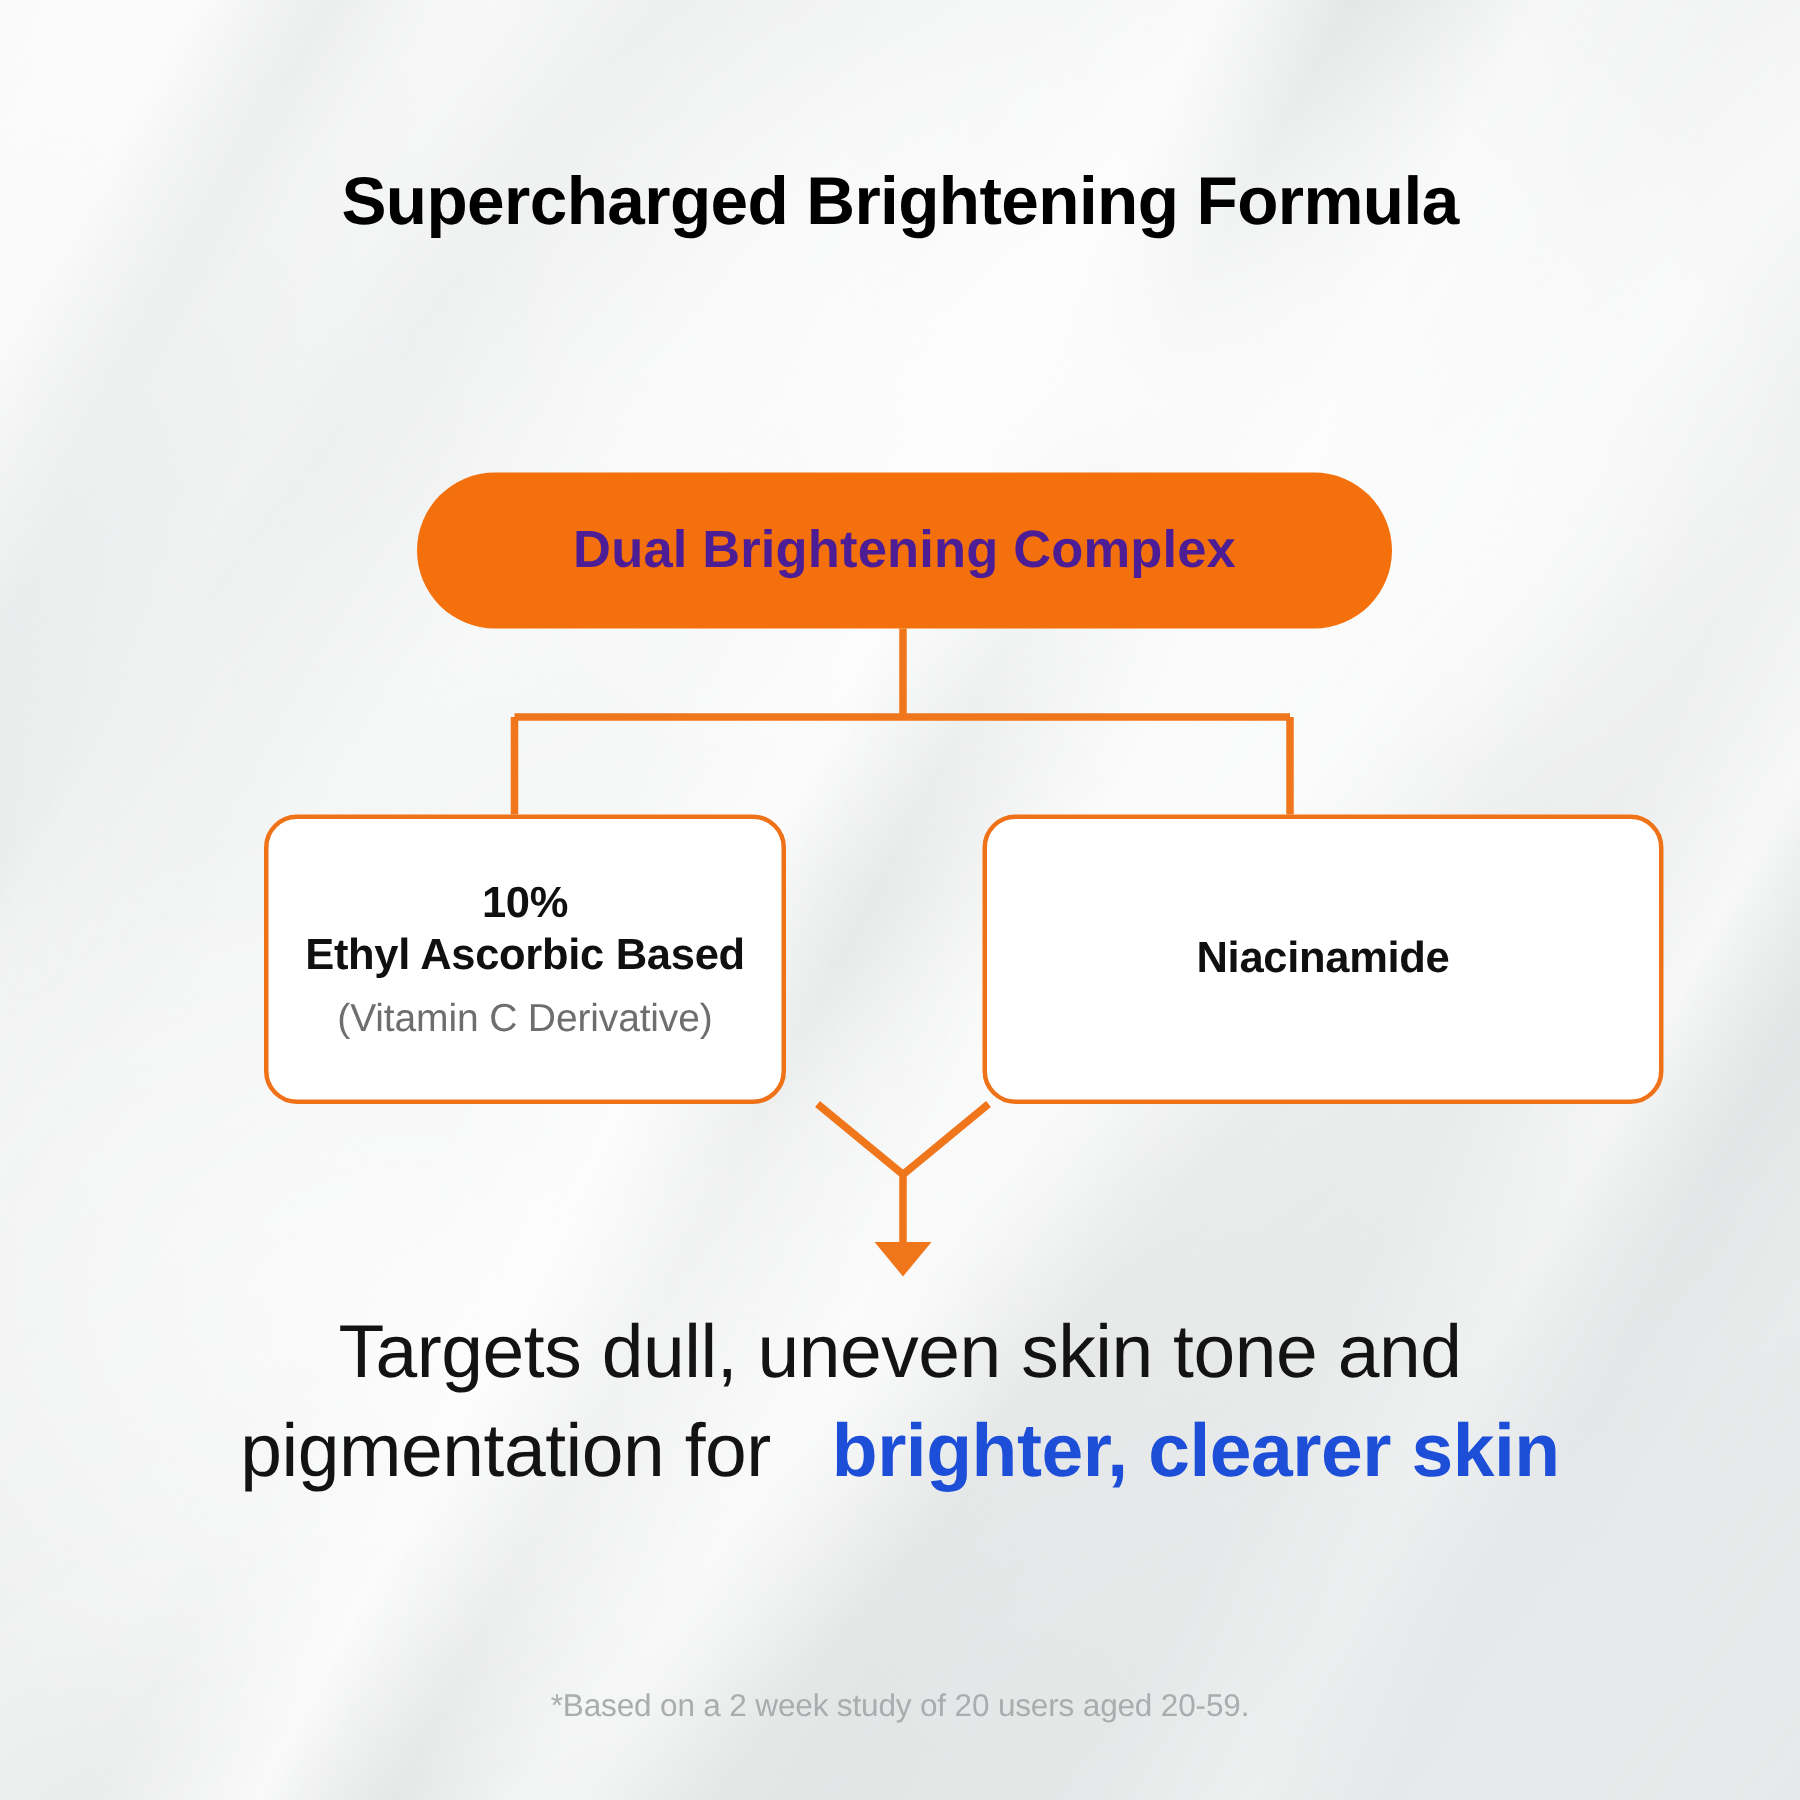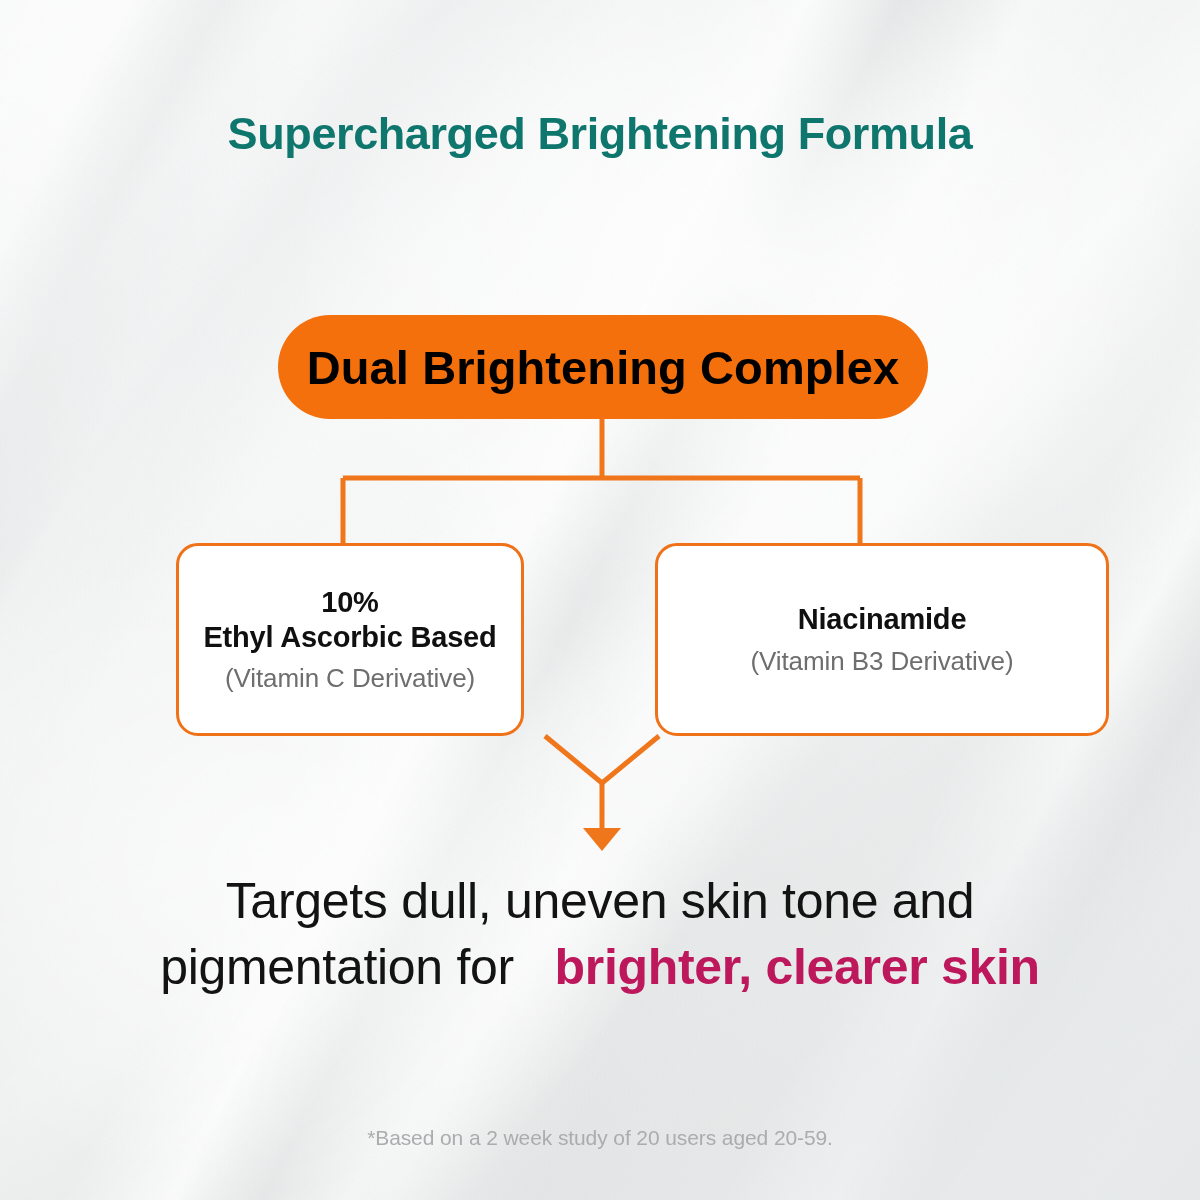--- a/index.html
+++ b/index.html
@@ -83,21 +83,21 @@
 
   
   #page-title {
     position: absolute;
     left: 0; right: 0;
     top: 108px;
     text-align: center;
     font-size: 45px;
     font-weight: 700;
     letter-spacing: -0.4px;
-    color: #0f766e;
+    color: #000000;
     white-space: nowrap;
   }
 
   
   #connectors {
     position: absolute;
     left: 0; top: 0;
     width: 1200px; height: 1200px;
   }
 
@@ -108,22 +108,22 @@
     top: 315px;
     width: 650px;
     height: 104px;
     border-radius: 52px;
     background: #f4700c;
     display: flex;
     align-items: center;
     justify-content: center;
   }
   #complex-pill-label {
-    color: #000000;
-    font-size: 47px;
+    color: #4c1d95;
+    font-size: 35px;
     font-weight: 600;
     letter-spacing: 0.1px;
     white-space: nowrap;
   }
 
   
   .ing-card {
     position: absolute;
     top: 543px;
     height: 193px;
@@ -160,21 +160,21 @@
     left: 0; right: 0;
     top: 868px;
     text-align: center;
     font-size: 50px;
     line-height: 1.32;
     color: #131313;
     font-weight: 400;
     letter-spacing: -0.3px;
   }
   #benefit-highlight {
-    color: #be185d;
+    color: #1d4ed8;
     font-weight: 700;
     margin-left: 27px;
   }
 
   
   #footnote {
     position: absolute;
     left: 0; right: 0;
     top: 1126px;
     text-align: center;
@@ -233,21 +233,20 @@
       <div>10%</div>
       <div>Ethyl Ascorbic Based</div>
     </div>
     <div class="ing-sub">(Vitamin C Derivative)</div>
   </div>
 
   <div class="ing-card" id="card-niacinamide">
     <div class="ing-name">
       <div>Niacinamide</div>
     </div>
-    <div class="ing-sub">(Vitamin B3 Derivative)</div>
   </div>
 
   <div id="benefit">
     <div>Targets dull, uneven skin tone and</div>
     <div><span>pigmentation for </span><span id="benefit-highlight">brighter, clearer skin</span></div>
   </div>
 
   <div id="footnote">*Based on a 2 week study of 20 users aged 20-59.</div>
 
 </div>

